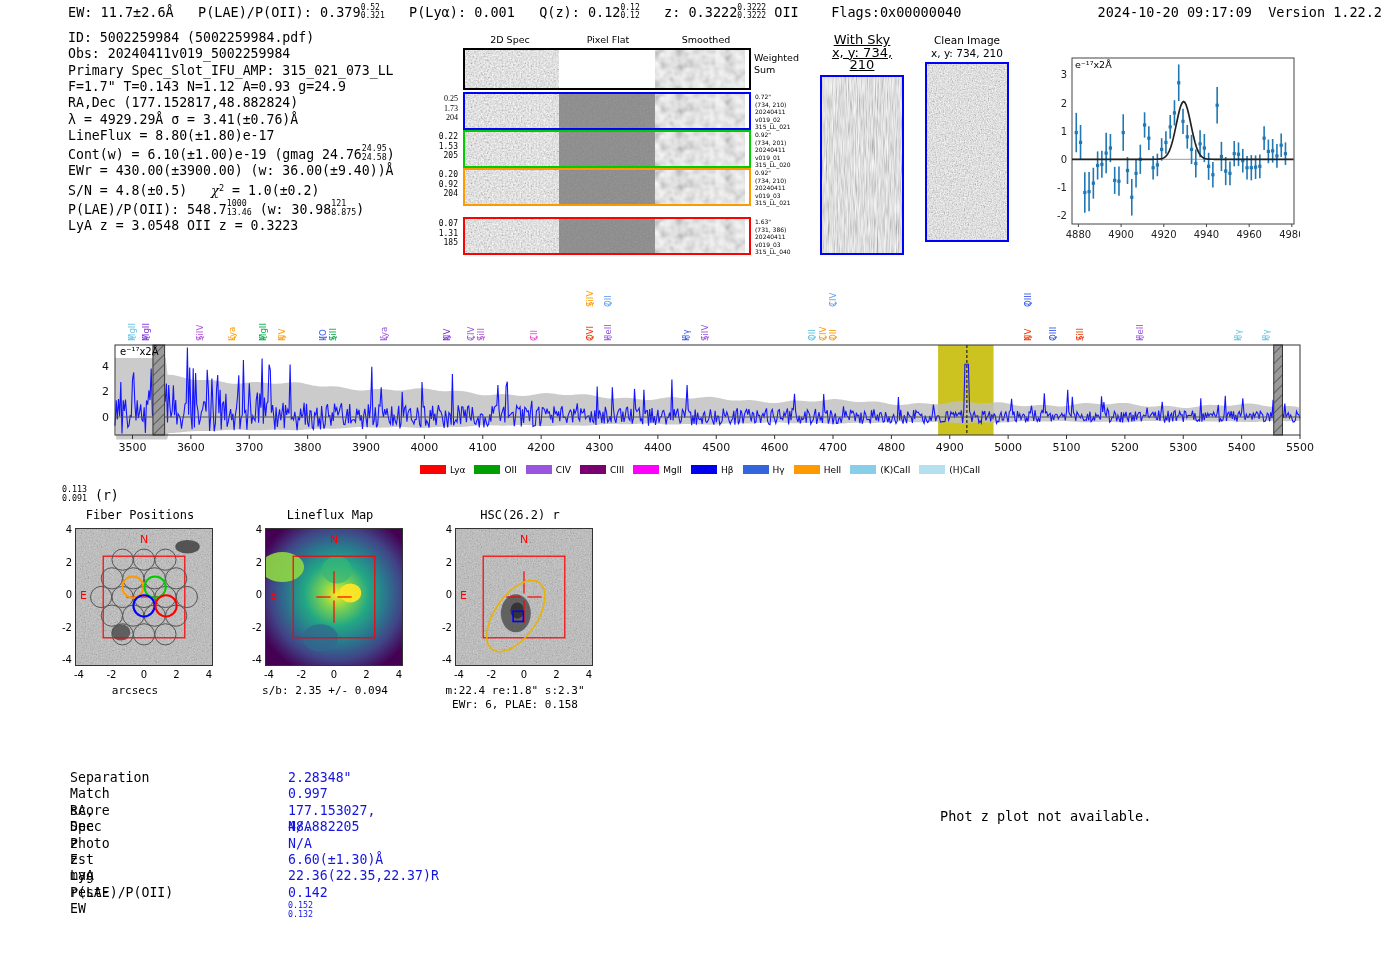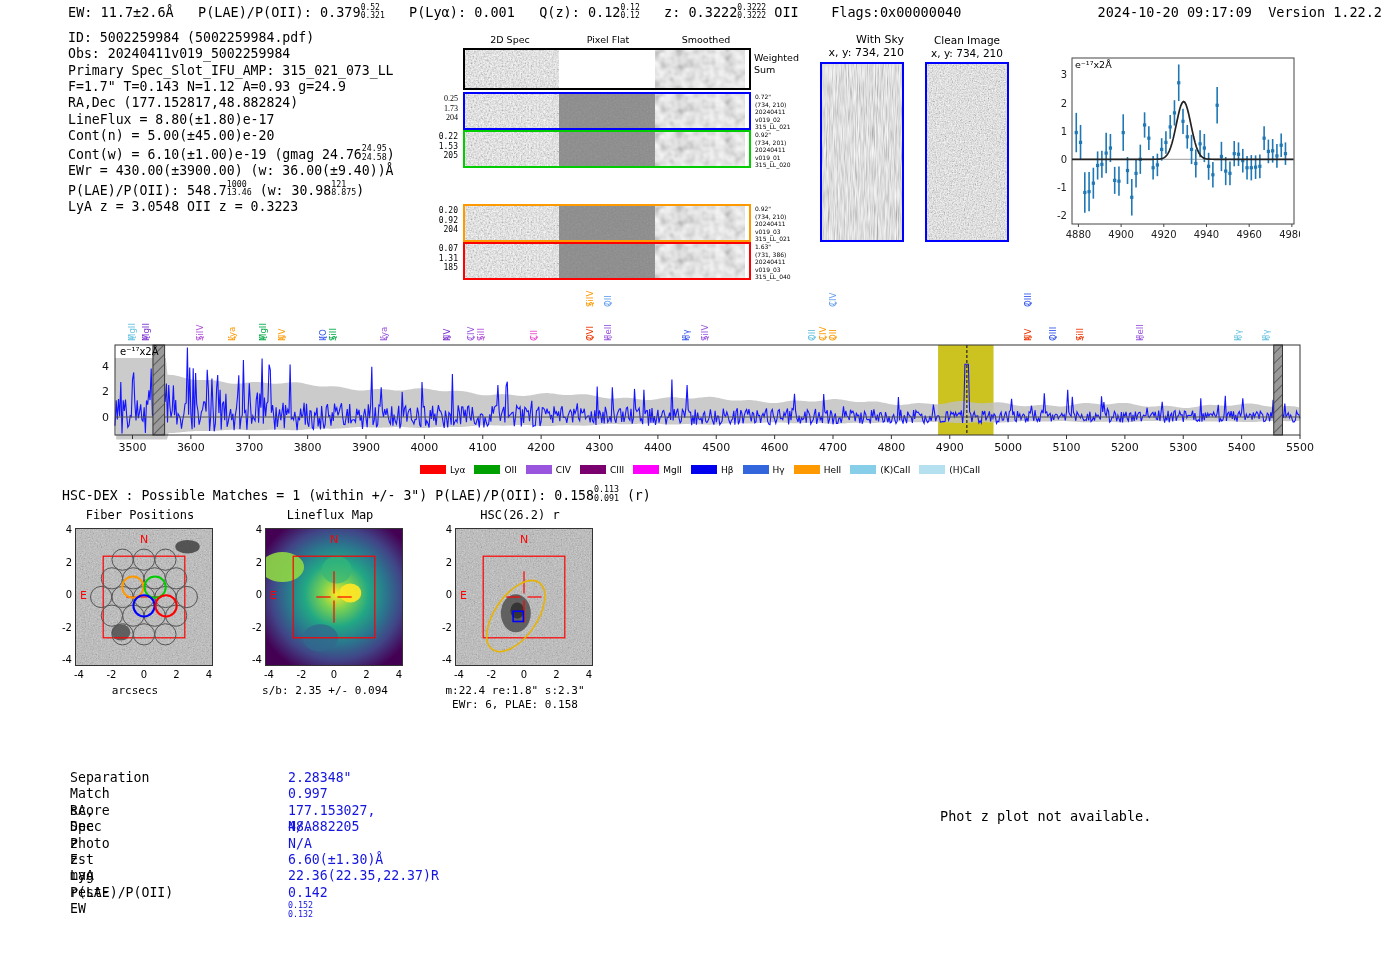--- a/index.html
+++ b/index.html
@@ -65,26 +65,31 @@
   <span>2024-10-20 09:17:09</span>&nbsp;
   <span>Version 1.22.2</span>
 </div>
 
 <div class="abs mono" id="info">
   <div class="row">ID: 5002259984 (5002259984.pdf)</div>
   <div class="row">Obs: 20240411v019_5002259984</div>
   <div class="row">Primary Spec_Slot_IFU_AMP: 315_021_073_LL</div>
   <div class="row">F=1.7"  T=0.143  N=1.12  A=0.93  g=24.9</div>
   <div class="row">RA,Dec (177.152817,48.882824)</div>
+  <div class="row">λ = 4929.29Å  σ = 3.41(±0.76)Å</div>
   <div class="row">LineFlux = 8.80(±1.80)e-17</div>
-  <div class="row">Cont(n) = 5.00(±45.00)e-20</div>
   <div class="row">
     <span>Cont(w) = 6.10(±1.00)e-19 (gmag 24.76</span><span class="frac"><b>24.95</b><b>24.58</b></span><span>)</span>
   </div>
   <div class="row">EWr = 430.00(±3900.00)  (w: 36.00(±9.40))Å</div>
+  <div class="row">
+    <span>S/N = 4.8(±0.5)</span>&nbsp;&nbsp;
+    <i style="font-family:'DejaVu Serif',serif;font-style:italic">χ</i><span class="sup">2</span>
+    <span>= 1.0(±0.2)</span>
+  </div>
   <div class="row">
     <span>P(LAE)/P(OII): 548.7</span><span class="frac"><b>1000</b><b>13.46</b></span>&nbsp;<span>(w: 30.98</span><span class="frac"><b>121</b><b>8.875</b></span><span>)</span>
   </div>
   <div class="row">LyA z = 3.0548   OII z = 0.3223</div>
 </div>
 
 <div class="abs" id="spec2d" style="left:462px;top:34px;width:290px;">
   <div style="position:relative;height:14px;">
     <div class="abs sans hdrlab" style="left:0px;top:0;width:96px;">2D Spec</div>
     <div class="abs sans hdrlab" style="left:98px;top:0;width:96px;">Pixel Flat</div>
@@ -167,21 +172,21 @@
         </svg>
       </div>
       <div class="abs panelmeta sans" style="left: 325px; top: 1px;">
         <div>0.92"</div>
         <div>(734, 201)</div>
         <div>20240411</div>
         <div>v019_01</div>
         <div>315_LL_020</div>
       </div>
     </div>
-    <div style="position: relative; height: 38px; margin-bottom: 0px; margin-top: 36px;">
+    <div style="position: relative; height: 49px; margin-bottom: 0px;">
       <div class="abs panelnum mono" style="left: 0px; top: 2px; width: 28px;">
         <div>0.20</div>
         <div>0.92</div>
         <div>204</div>
       </div>
       <div class="abs" style="left: 33px; top: 0px; width: 288px; height: 38px; box-sizing: border-box; overflow: hidden; border: 2px solid rgb(255, 153, 0);">
         <svg width="284" height="34" style="display:block">
           <rect x="0" y="0" width="94" height="34" filter="url(#nz1)" opacity="0.95"></rect>
           <rect x="94" y="0" width="96" height="34" fill="#8a8a8a"></rect>
           <rect x="94" y="0" width="96" height="34" filter="url(#nz1)" opacity="0.22"></rect>
@@ -216,21 +221,21 @@
         <div>1.63"</div>
         <div>(731, 386)</div>
         <div>20240411</div>
         <div>v019_03</div>
         <div>315_LL_040</div>
       </div>
     </div>
   </div>
 
 <div class="abs" style="left:820px;top:34px;">
-  <div class="sans" style="width:84px;text-align:right;font-size:11px;line-height:12.5px;">
+  <div class="sans" style="width:84px;text-align:center;font-size:13px;line-height:12.5px;text-decoration:underline;">
     <div>With Sky</div>
     <div>x, y: 734, 210</div>
   </div>
   <div style="margin-top:3px;width:84px;height:180px;border:2px solid #0000ff;box-sizing:border-box;overflow:hidden;">
     <svg width="80" height="176" style="display:block">
       <rect width="80" height="176" filter="url(#nzsky)" opacity="1"></rect>
     </svg>
   </div>
 </div>
 
@@ -525,21 +530,21 @@
       </span><span class="legitem">
         <span class="legsw" style="background: rgb(135, 207, 232);"></span>
         <span class="leglab">(K)CaII</span>
       </span><span class="legitem">
         <span class="legsw" style="background: rgb(180, 224, 239);"></span>
         <span class="leglab">(H)CaII</span>
       </span></div>
   </div>
 
 <div class="abs mono nw" style="left:62px;top:485px;font-size:13.2px;">
-  <span>HSC-DEX : Possible Matches = 1 (within +/- 3")  P(LAE)/P(OII): 0.158</span><span class="frac"><b>0.113</b><b>0.091</b></span>
+  <span class="frac"><b>0.113</b><b>0.091</b></span>
   <span>(r)</span>
 </div>
 
 <div class="abs" id="bottompanels" style="left:40px;top:508px;width:620px;height:240px;">
     <div class="abs" style="left: 0px; top: 0px; width: 190px; height: 190px;">
       <div class="mono cap" style="position: absolute; left: 20px; top: 0px; width: 160px; font-size: 12px;">Fiber Positions</div>
       <div class="abs" style="left: 35px; top: 20px; width: 138px; height: 138px; border: 1px solid rgb(51, 51, 51); box-sizing: border-box; overflow: hidden;">
         <svg width="136" height="136" style="display:block">
           <rect width="136" height="136" fill="#bdbdbd"></rect>
           <rect width="136" height="136" filter="url(#nz3)" opacity="0.85"></rect>

